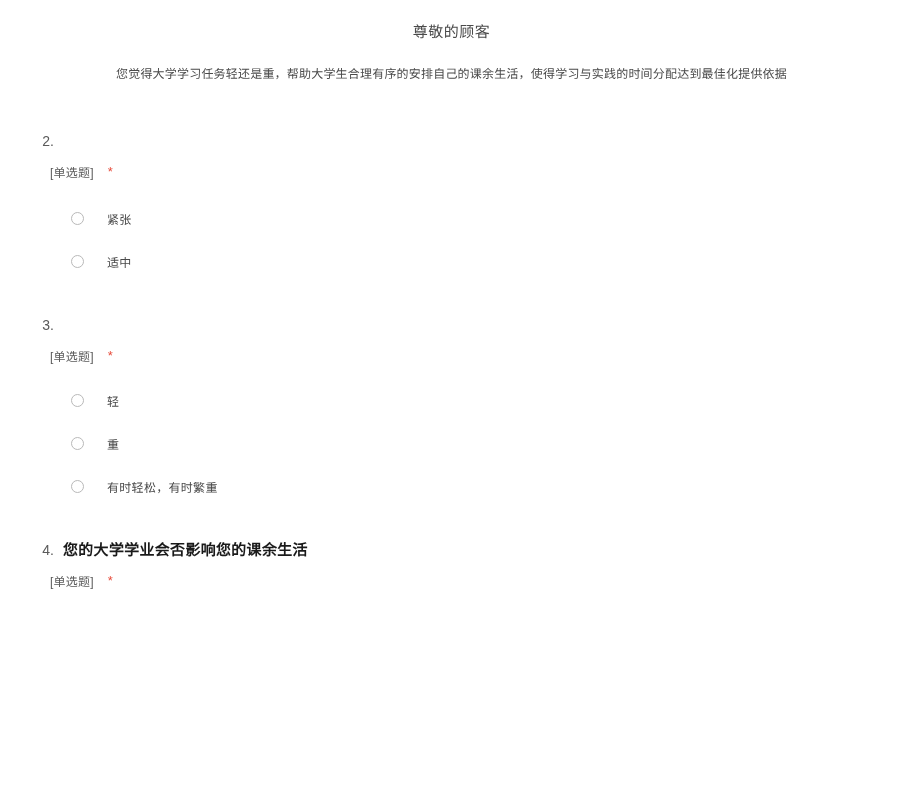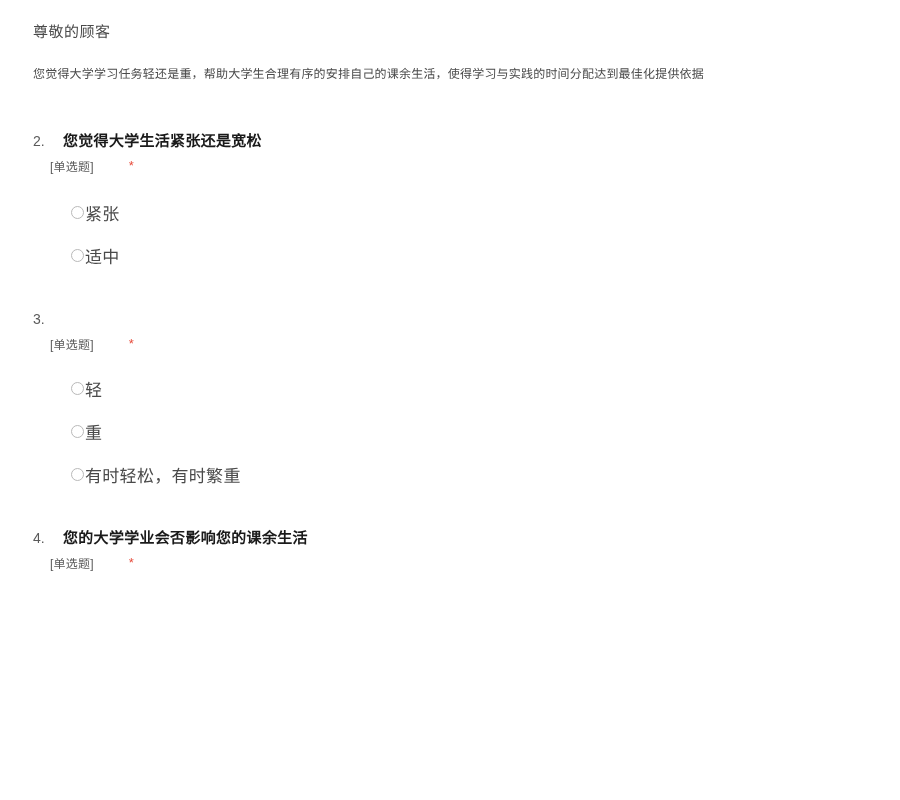--- a/index.html
+++ b/index.html
@@ -13,20 +13,21 @@
     overflow: hidden;
     font-family: "Liberation Sans", "DejaVu Sans", sans-serif;
     color: #333333;
     -webkit-font-smoothing: antialiased;
   }
 
   .survey {
     width: 900px;
     box-sizing: border-box;
     padding: 18px 30px 0 33px;
+    text-align: center;
   }
 
   
   .survey-header {
     padding-top: 4px;
   }
   .salutation {
     font-size: 15px;
     color: #4a4a4a;
     letter-spacing: .5px;
@@ -64,23 +65,22 @@
   }
   .q-title {
     font-size: 15px;
     font-weight: bold;
     color: #1a1a1a;
     letter-spacing: .3px;
   }
   .q-meta-row {
     display: flex;
     align-items: center;
-    margin-top: 5px;
+    margin-top: 11px;
     padding-left: 17px;
-    gap: 21px;
   }
   .q-type {
     font-size: 12px;
     color: #5a5a5a;
     letter-spacing: .2px;
   }
   .q-required {
     color: #e74c3c;
     font-size: 13px;
     margin-left: 14px;
@@ -104,22 +104,22 @@
   .radio {
     width: 13px;
     height: 13px;
     border: 1px solid #b9b9b9;
     border-radius: 50%;
     background: #fff;
     flex: 0 0 13px;
     box-sizing: border-box;
   }
   .option-label {
-    margin-left: 1px;
-    font-size: 17px;
+    margin-left: 23px;
+    font-size: 12px;
     color: #4a4a4a;
     letter-spacing: .3px;
     white-space: nowrap;
   }
 
   
   .question[data-q="1"] .options { margin-top: 28px; }
   .question[data-q="2"] { margin-top: 4px; }
   .question[data-q="3"] { margin-bottom: 0; }
 </style>
@@ -131,21 +131,20 @@
   <div class="survey-header">
     <div class="salutation">尊敬的顾客</div>
     <div class="intro">您觉得大学学习任务轻还是重，帮助大学生合理有序的安排自己的课余生活，使得学习与实践的时间分配达到最佳化提供依据</div>
   </div>
 
   <div class="question-list">
 
     <div class="question" data-q="1">
       <div class="q-title-row">
         <span class="q-index">2.</span>
-        <span class="q-title">您觉得大学生活紧张还是宽松</span>
       </div>
       <div class="q-meta-row">
         <span class="q-type">[单选题]</span>
         <span class="q-required">*</span>
       </div>
       <div class="options">
         <div class="option">
           <span class="radio"></span>
           <span class="option-label">紧张</span>
         </div>

